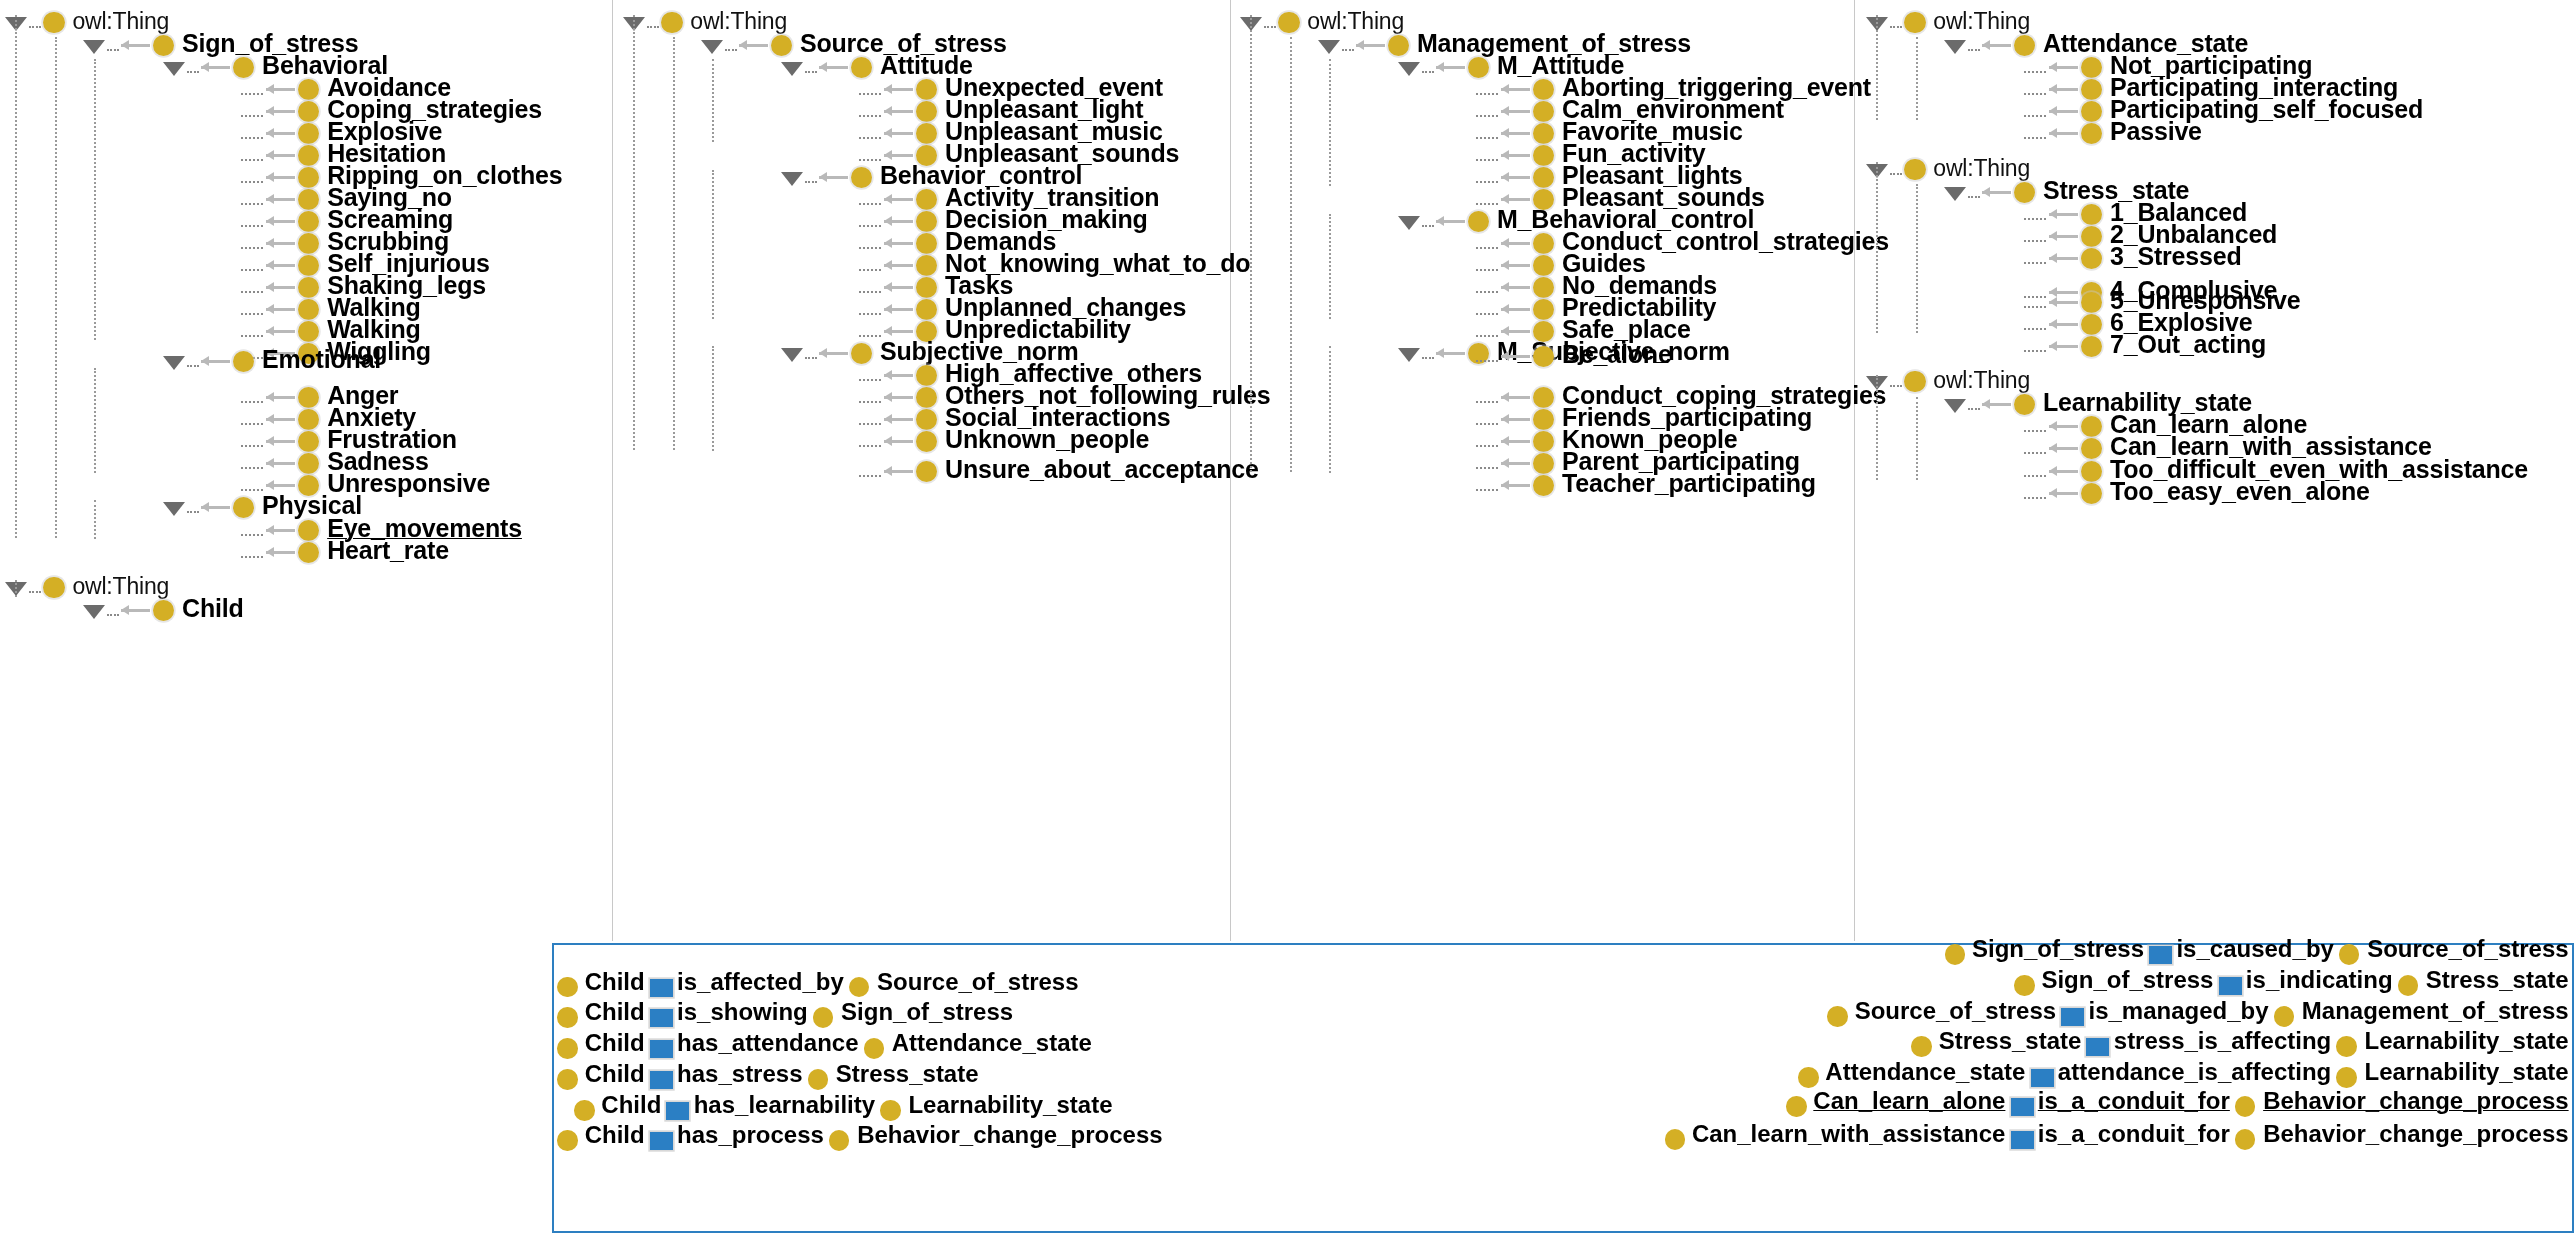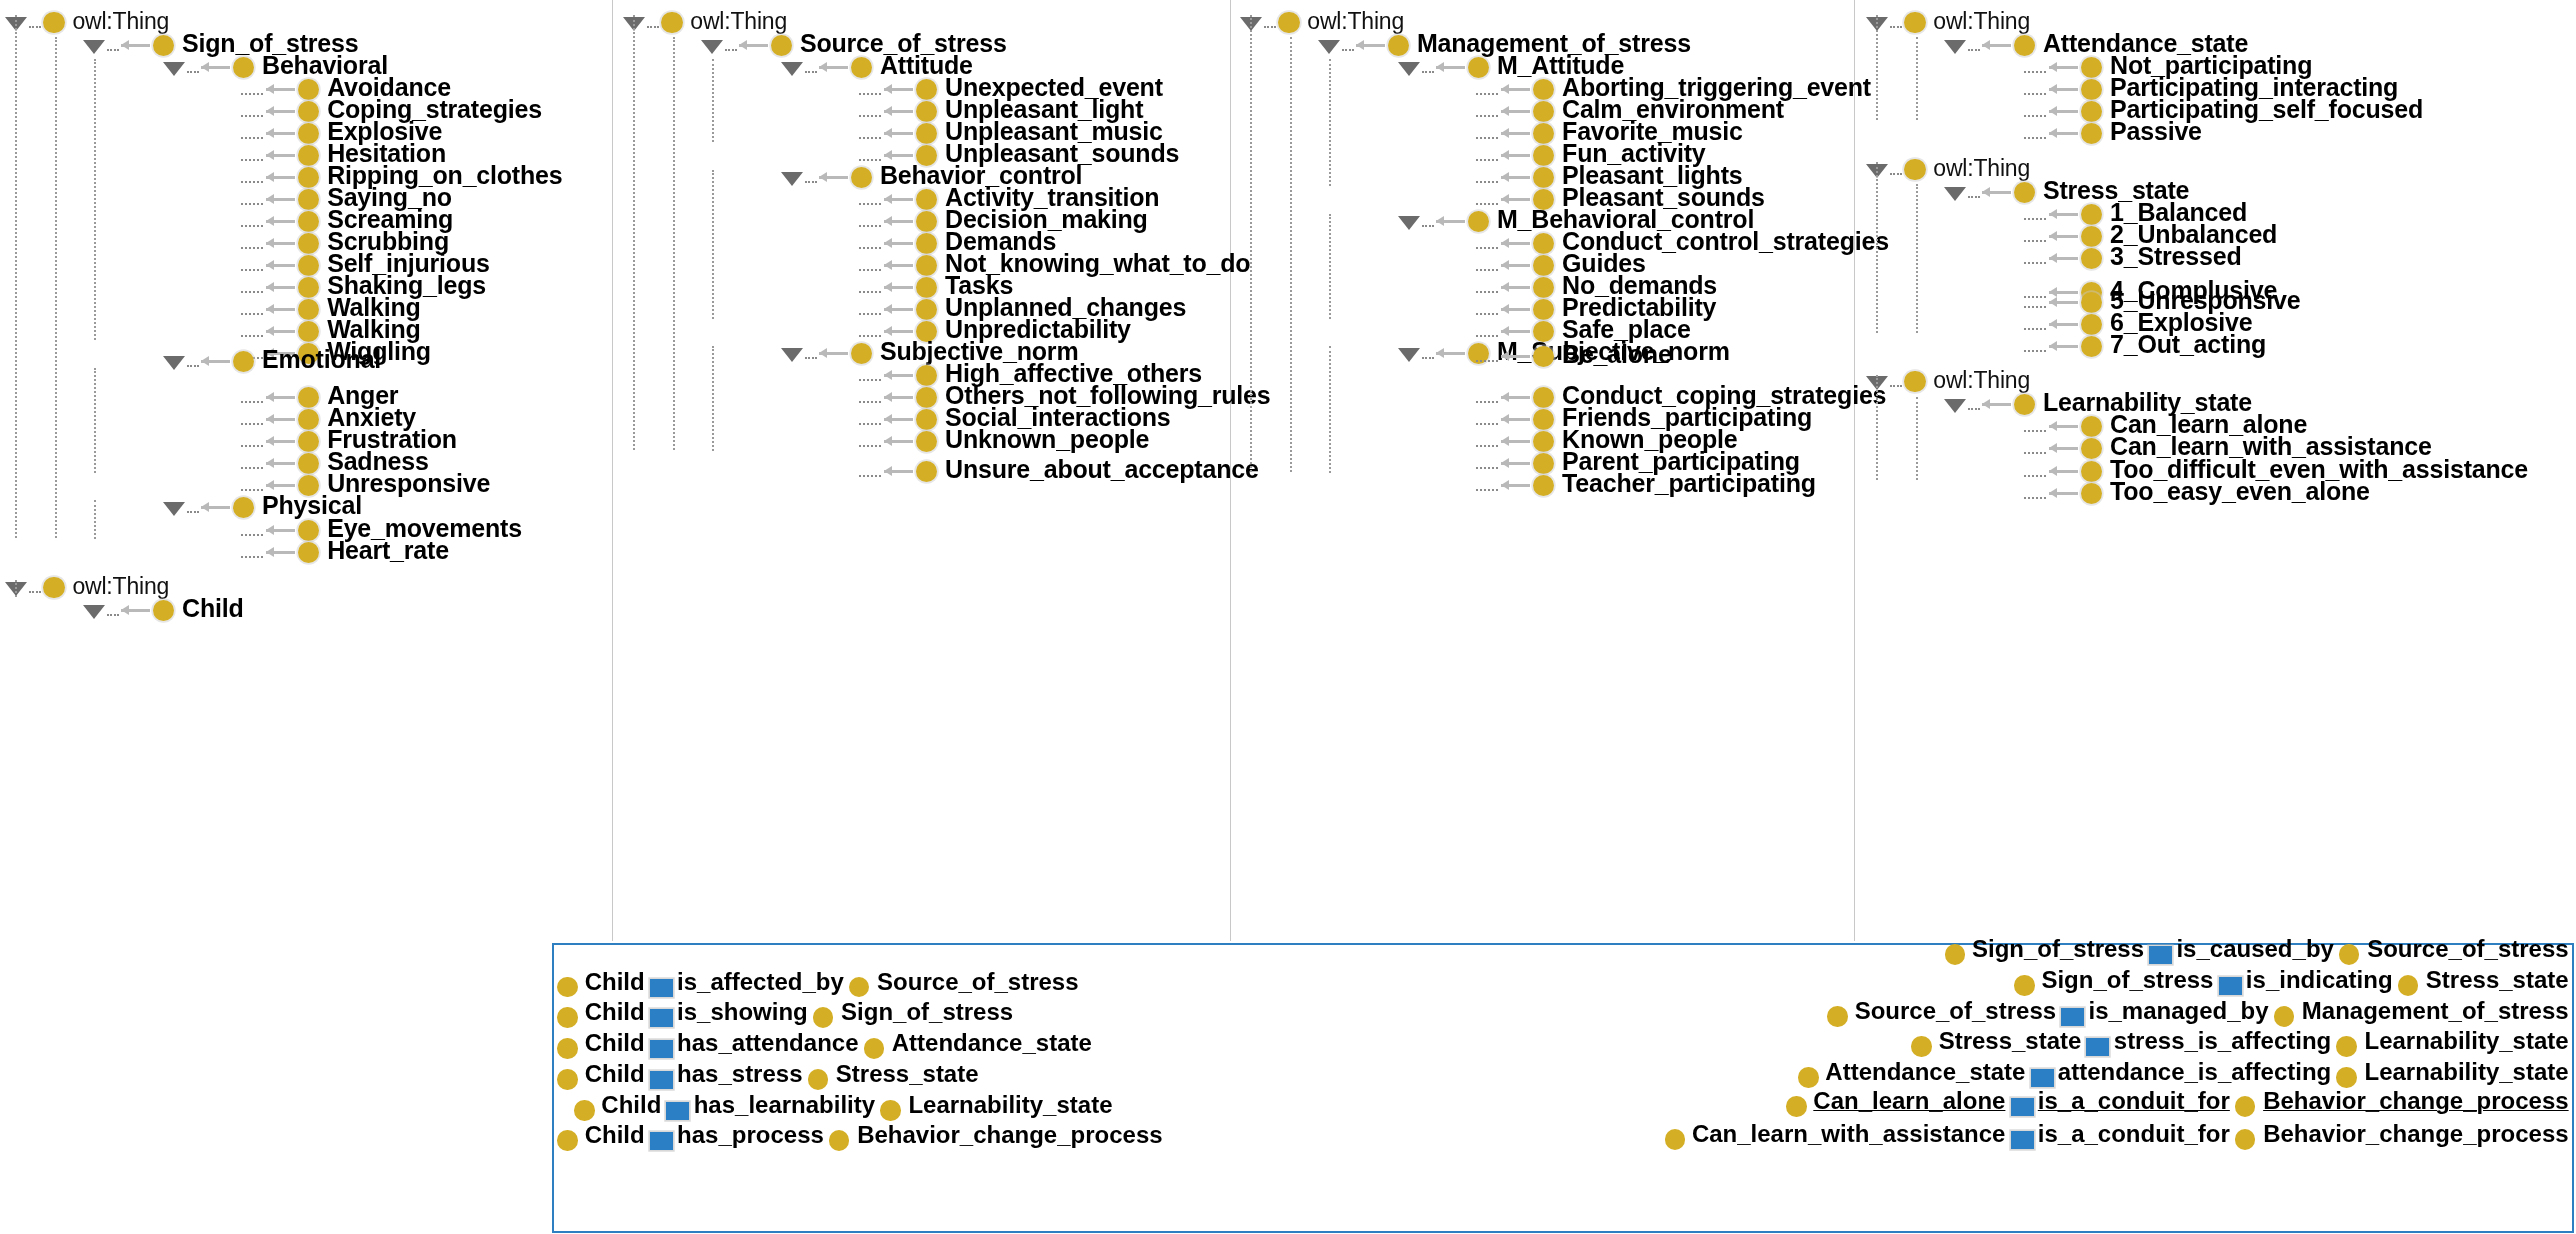--- a/index.html
+++ b/index.html
@@ -76,21 +76,21 @@
       <div class="node d3" style="position: absolute; left: 118px; top: 286px;"><span class="leafdots"></span><span class="arrow"></span><span class="dot"></span><span class="lbl">Walking</span></div>
       <div class="node d3" style="position: absolute; left: 118px; top: 308px;"><span class="leafdots"></span><span class="arrow"></span><span class="dot"></span><span class="lbl">Walking</span></div>
       <div class="node d3" style="position: absolute; left: 118px; top: 330px;"><span class="leafdots"></span><span class="arrow"></span><span class="dot"></span><span class="lbl">Wiggling</span></div>
       <div class="node d2" style="position: absolute; left: 79px; top: 338px;"><span class="tri"></span><span class="dots"></span><span class="arrow"></span><span class="dot"></span><span class="lbl">Emotional</span></div>
       <div class="node d3" style="position: absolute; left: 118px; top: 374px;"><span class="leafdots"></span><span class="arrow"></span><span class="dot"></span><span class="lbl">Anger</span></div>
       <div class="node d3" style="position: absolute; left: 118px; top: 396px;"><span class="leafdots"></span><span class="arrow"></span><span class="dot"></span><span class="lbl">Anxiety</span></div>
       <div class="node d3" style="position: absolute; left: 118px; top: 418px;"><span class="leafdots"></span><span class="arrow"></span><span class="dot"></span><span class="lbl">Frustration</span></div>
       <div class="node d3" style="position: absolute; left: 118px; top: 440px;"><span class="leafdots"></span><span class="arrow"></span><span class="dot"></span><span class="lbl">Sadness</span></div>
       <div class="node d3" style="position: absolute; left: 118px; top: 462px;"><span class="leafdots"></span><span class="arrow"></span><span class="dot"></span><span class="lbl">Unresponsive</span></div>
       <div class="node d2" style="position: absolute; left: 79px; top: 484px;"><span class="tri"></span><span class="dots"></span><span class="arrow"></span><span class="dot"></span><span class="lbl">Physical</span></div>
-      <div class="node d3" style="position: absolute; left: 118px; top: 507px;"><span class="leafdots"></span><span class="arrow"></span><span class="dot"></span><span class="lbl">Eye_movements</span></div>
+      <div class="node d3" style="position: absolute; left: 118px; top: 507px; text-decoration: underline;"><span class="leafdots"></span><span class="arrow"></span><span class="dot"></span><span class="lbl">Eye_movements</span></div>
       <div class="node d3" style="position: absolute; left: 118px; top: 529px;"><span class="leafdots"></span><span class="arrow"></span><span class="dot"></span><span class="lbl">Heart_rate</span></div>
       <div class="rail" style="left: 10.3px; top: 15.4px; height: 523px;"></div>
       <div class="rail" style="left: 50px; top: 37px; height: 501px;"></div>
       <div class="rail" style="left: 89px; top: 59px; height: 281px;"></div>
       <div class="rail" style="left: 89px; top: 368px; height: 105px;"></div>
       <div class="rail" style="left: 89px; top: 500px; height: 39px;"></div>
       <div class="node root" style="position: absolute; left: 0px; top: 565px;"><span class="tri"></span><span class="dots"></span><span class="dot"></span><span class="lbl">owl:Thing</span></div>
       <div class="node d1" style="position: absolute; left: 39px; top: 587px;"><span class="tri"></span><span class="dots"></span><span class="arrow"></span><span class="dot"></span><span class="lbl">Child</span></div>
       <div class="rail" style="left: 10.3px; top: 580px; height: 17px;"></div>
     </div>

